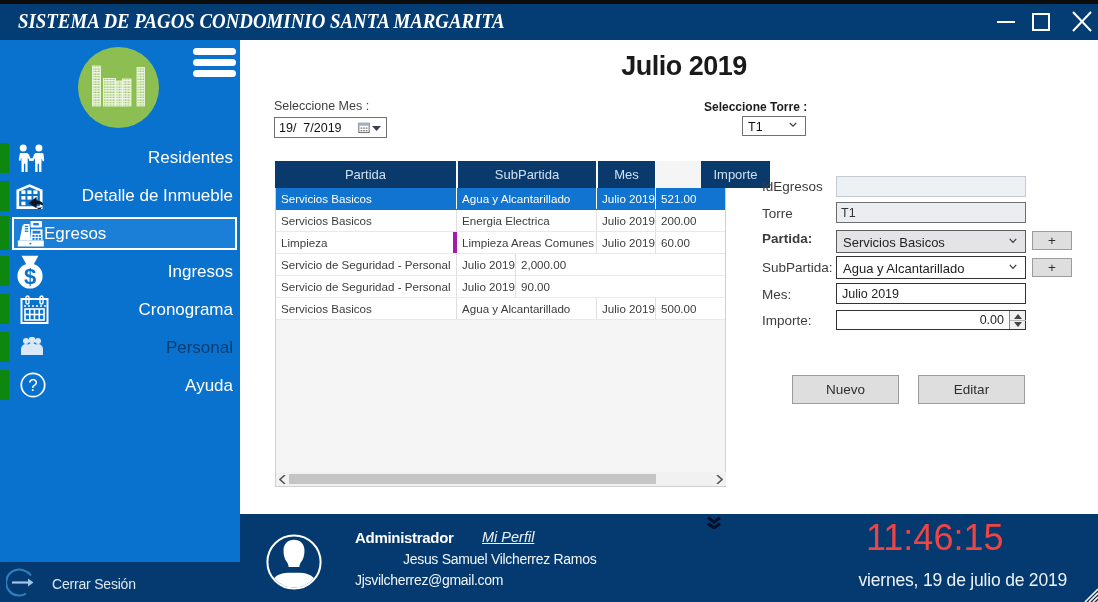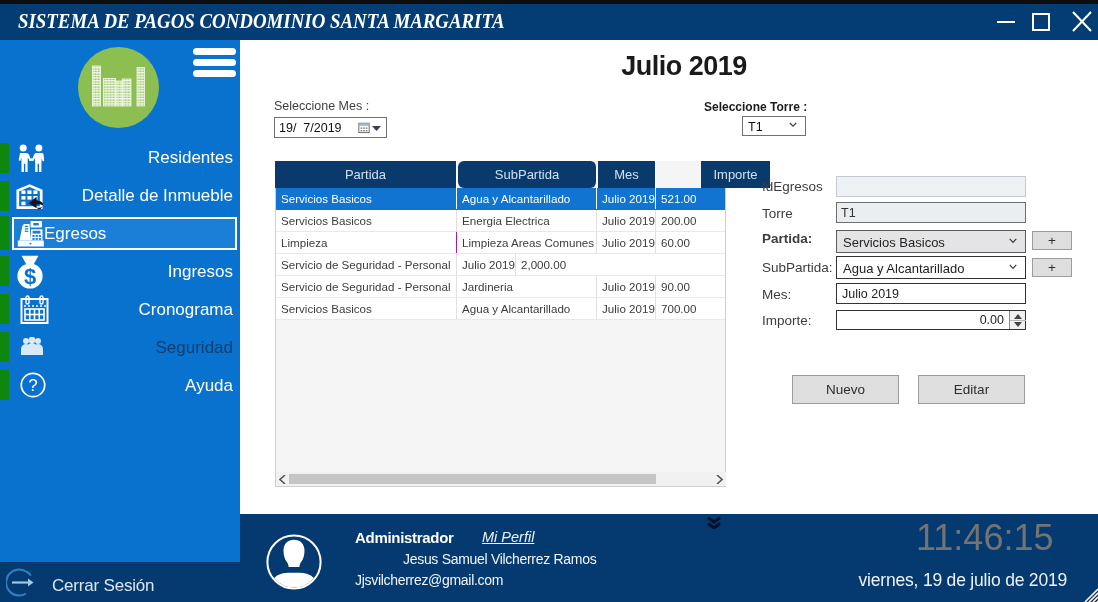--- a/index.html
+++ b/index.html
@@ -99,21 +99,21 @@
 <div class="abs" style="left:12px;top:217px;width:225px;height:33px;background:#1b7fd8;border:2px solid #fff;"></div>
 <div class="abs mtext" style="left:0;width:233px;top:224px;">Egresos</div>
 
 <div class="abs gstrip" style="top:256px; height:30px;"></div>
 <div class="abs mtext" style="left:0;width:233px;top:262px;text-align:right;">Ingresos</div>
 
 <div class="abs gstrip" style="top:294px; height:30px;"></div>
 <div class="abs mtext" style="left:0;width:233px;top:300px;text-align:right;">Cronograma</div>
 
 <div class="abs gstrip" style="top:332px; height:30px;"></div>
-<div class="abs mtext" style="left:0;width:233px;top:338px;text-align:right;color:#0d3e70;">Seguridad</div>
+<div class="abs mtext" style="left:0;width:233px;top:338px;text-align:right;color:#0d3e70;">Personal</div>
 
 <div class="abs gstrip" style="top:370px; height:30px;"></div>
 <div class="abs mtext" style="left:0;width:233px;top:376px;text-align:right;">Ayuda</div>
 
 <svg class="abs micon" style="top:144px;" width="28" height="28" viewBox="0 0 28 28" fill="#fff">
   <circle cx="6.2" cy="4.1" r="3.5"></circle>
     <circle cx="21.9" cy="4.1" r="3.5"></circle>
   <path d="M3.2 9h6c1.5 0 2.5.8 3 2.2l1.6 4.3-1 1.6-2-3.6-.2 5.5V28H8.3v-8.2H6.9V28H4.5V19l-.2-5.6-1.1 3.7-1.5-.8 1-5.9C2.9 9.5 3.2 9 3.2 9z"></path>
   <path d="M18.9 9h6c.9 0 1.6.6 1.7 1.7l.6 6.1-1.5.8-1.1-3.7-.2 5.6V28h-2.4v-8.2h-1.4V28h-2.4V19.5l-.2-5.5-2 3.6-1-1.6 1.6-4.3c.5-1.4 1.5-2.7 2.3-2.7z"></path>
   <path d="M12.4 14.3h3.5v2.6h-3.5z"></path>
@@ -216,59 +216,58 @@
 <div class="abs" style="left:704px;top:100px;font-size:12px;font-weight:bold;color:#1c1c1c;">Seleccione Torre :</div>
 <div class="abs" id="torrecombo">
   <span style="position:absolute;left:5px;top:3px;font-size:12.5px;color:#111;">T1</span>
   <svg class="combo-chevron" width="10" height="7" viewBox="0 0 10 7">
       <path d="M1 1l4 4 4-4" fill="none" stroke="#444" stroke-width="1.6"></path>
     </svg>
 </div>
 
 <div class="abs" id="grid"></div>
 <div class="abs ghead" style="left:275px;width:182px;border-right:1px solid #fff;">Partida</div>
-<div class="abs ghead" style="left:458px;width:139px;border-right:1px solid #fff;border-radius:6px;">SubPartida</div>
+<div class="abs ghead" style="left:458px;width:139px;border-right:1px solid #fff;">SubPartida</div>
 <div class="abs ghead" style="left:598px;width:58px;border-right:1px solid #fff;">Mes</div>
 <div class="abs ghead" style="left:657px;width:69px;margin-left:44px;">Importe</div>
 
 <div class="abs" id="gridrows" style="left:276px;top:188px;width:449px;">
     <div class="grow" style="display:flex;background:#1174d0;color:#fff;border-bottom:1px solid #1174d0;">
       <div class="gcell" style="width:181px;border-right:1px solid #fff;">Servicios Basicos</div>
       <div class="gcell" style="width:140px;border-right:1px solid #fff;">Agua y Alcantarillado</div>
       <div class="gcell" style="width:59px;border-right:1px solid #fff;">Julio 2019</div>
       <div class="gcell" style="width:69px;border-right:none;">521.00</div>
     </div>
     <div class="grow" style="display:flex;background:#fff;color:#3c3c3c;border-bottom:1px solid #e9e9e9;">
       <div class="gcell" style="width:181px;border-right:1px solid #e0e0e0;">Servicios Basicos</div>
       <div class="gcell" style="width:140px;border-right:1px solid #e0e0e0;">Energia Electrica</div>
       <div class="gcell" style="width:59px;border-right:1px solid #e0e0e0;">Julio 2019</div>
       <div class="gcell" style="width:69px;border-right:none;">200.00</div>
     </div>
     <div class="grow" style="display:flex;background:#fff;color:#3c3c3c;border-bottom:1px solid #e9e9e9;">
-      <div class="gcell" style="width:181px;border-right:1px solid #a21caf;">Limpieza</div>
+      <div class="gcell" style="width:181px;border-right:4px solid #a21caf;">Limpieza</div>
       <div class="gcell" style="width:140px;border-right:1px solid #e0e0e0;">Limpieza Areas Comunes</div>
       <div class="gcell" style="width:59px;border-right:1px solid #e0e0e0;">Julio 2019</div>
       <div class="gcell" style="width:69px;border-right:none;">60.00</div>
     </div>
     <div class="grow" style="display:flex;background:#fff;color:#3c3c3c;border-bottom:1px solid #e9e9e9;">
       <div class="gcell" style="width:181px;border-right:1px solid #e0e0e0;">Servicio de Seguridad - Personal</div>
       <div class="gcell" style="width:59px;border-right:1px solid #e0e0e0;">Julio 2019</div>
       <div class="gcell" style="width:69px;border-right:none;">2,000.00</div>
     </div>
     <div class="grow" style="display:flex;background:#fff;color:#3c3c3c;border-bottom:1px solid #e9e9e9;">
       <div class="gcell" style="width:181px;border-right:1px solid #e0e0e0;">Servicio de Seguridad - Personal</div>
-      <div class="gcell" style="width:140px;border-right:1px solid #e0e0e0;">Jardineria</div>
       <div class="gcell" style="width:59px;border-right:1px solid #e0e0e0;">Julio 2019</div>
       <div class="gcell" style="width:69px;border-right:none;">90.00</div>
     </div>
     <div class="grow" style="display:flex;background:#fff;color:#3c3c3c;border-bottom:1px solid #e9e9e9;">
       <div class="gcell" style="width:181px;border-right:1px solid #e0e0e0;">Servicios Basicos</div>
       <div class="gcell" style="width:140px;border-right:1px solid #e0e0e0;">Agua y Alcantarillado</div>
       <div class="gcell" style="width:59px;border-right:1px solid #e0e0e0;">Julio 2019</div>
-      <div class="gcell" style="width:69px;border-right:none;">700.00</div>
+      <div class="gcell" style="width:69px;border-right:none;">500.00</div>
     </div>
   </div>
 
 <div class="abs" style="left:276px;top:472px;width:450px;height:14px;background:#f1f1f1;">
   <div style="position:absolute;left:13px;top:2px;width:367px;height:10px;background:#c5c5c5;"></div>
   <svg style="position:absolute;left:3px;top:3px;" width="7" height="9">
       <path d="M6 0L1 4.5L6 9" fill="none" stroke="#555" stroke-width="1.6"></path>
     </svg>
   <svg style="position:absolute;right:3px;top:3px;" width="7" height="9">
       <path d="M1 0L6 4.5L1 9" fill="none" stroke="#555" stroke-width="1.6"></path>
@@ -340,32 +339,32 @@
 <div class="abs" style="left:355px;top:529px;font-size:15px;font-weight:bold;color:#fff;letter-spacing:-0.3px;">Administrador</div>
 <div class="abs" style="left:482px;top:529px;font-size:14.5px;font-style:italic;color:#eef3f8;text-decoration:underline;">Mi Perfil</div>
 <div class="abs btext" style="left:355px;top:551px;margin-left:48px;">Jesus Samuel Vilcherrez Ramos</div>
 <div class="abs btext" style="left:355px;top:572px;">Jjsvilcherrez@gmail.com</div>
 
 <svg class="abs" style="left:706px;top:516px;" width="16" height="13" viewBox="0 0 16 13">
   <path d="M2 1.5l6 4.5 6-4.5" fill="none" stroke="#02102c" stroke-width="3"></path>
   <path d="M2 7.5l6 4.5 6-4.5" fill="none" stroke="#02102c" stroke-width="3"></path>
 </svg>
 
-<div class="abs" style="left:916px;top:517px;font-size:36px;color:#737373;">11:46:15</div>
+<div class="abs" style="left:866px;top:517px;font-size:36px;color:#ef4444;">11:46:15</div>
 <div class="abs" style="right:31px;top:570px;font-size:17.5px;color:#eef3f8;letter-spacing:-0.2px;">viernes, 19 de julio de 2019</div>
 
 <svg class="abs" style="left:1084px;top:588px;" width="14" height="14">
   <path d="M14 0L0 14H14z" fill="#222e3c"></path>
   <g stroke="#f2f6fa" stroke-width="1.6">
     <line x1="1" y1="14" x2="14" y2="1"></line>
     <line x1="5" y1="14" x2="14" y2="5"></line>
     <line x1="9" y1="14" x2="14" y2="9"></line>
     <line x1="13" y1="14" x2="14" y2="13"></line>
   </g>
 </svg>
 
 <svg class="abs" style="left:6px;top:568px;" width="29" height="29" viewBox="0 0 29 29">
   <path d="M20 3.5a13 13 0 1 0 0 22" fill="none" stroke="#2e80c2" stroke-width="2"></path>
   <path d="M20 3.5a13 13 0 0 1 5 4" fill="none" stroke="#2e80c2" stroke-width="2"></path>
   <line x1="6" y1="14.5" x2="25" y2="14.5" stroke="#9ec7e8" stroke-width="2.2"></line>
   <path d="M22 10.5l5.5 4-5.5 4z" fill="#9ec7e8"></path>
 </svg>
-<div class="abs" style="left:52px;top:576px;font-size:17px;color:#dde6ef;letter-spacing:-0.2px;">Cerrar Sesión</div>
+<div class="abs" style="left:52px;top:576px;font-size:14px;color:#dde6ef;letter-spacing:-0.2px;">Cerrar Sesión</div>
 
 </body></html>

